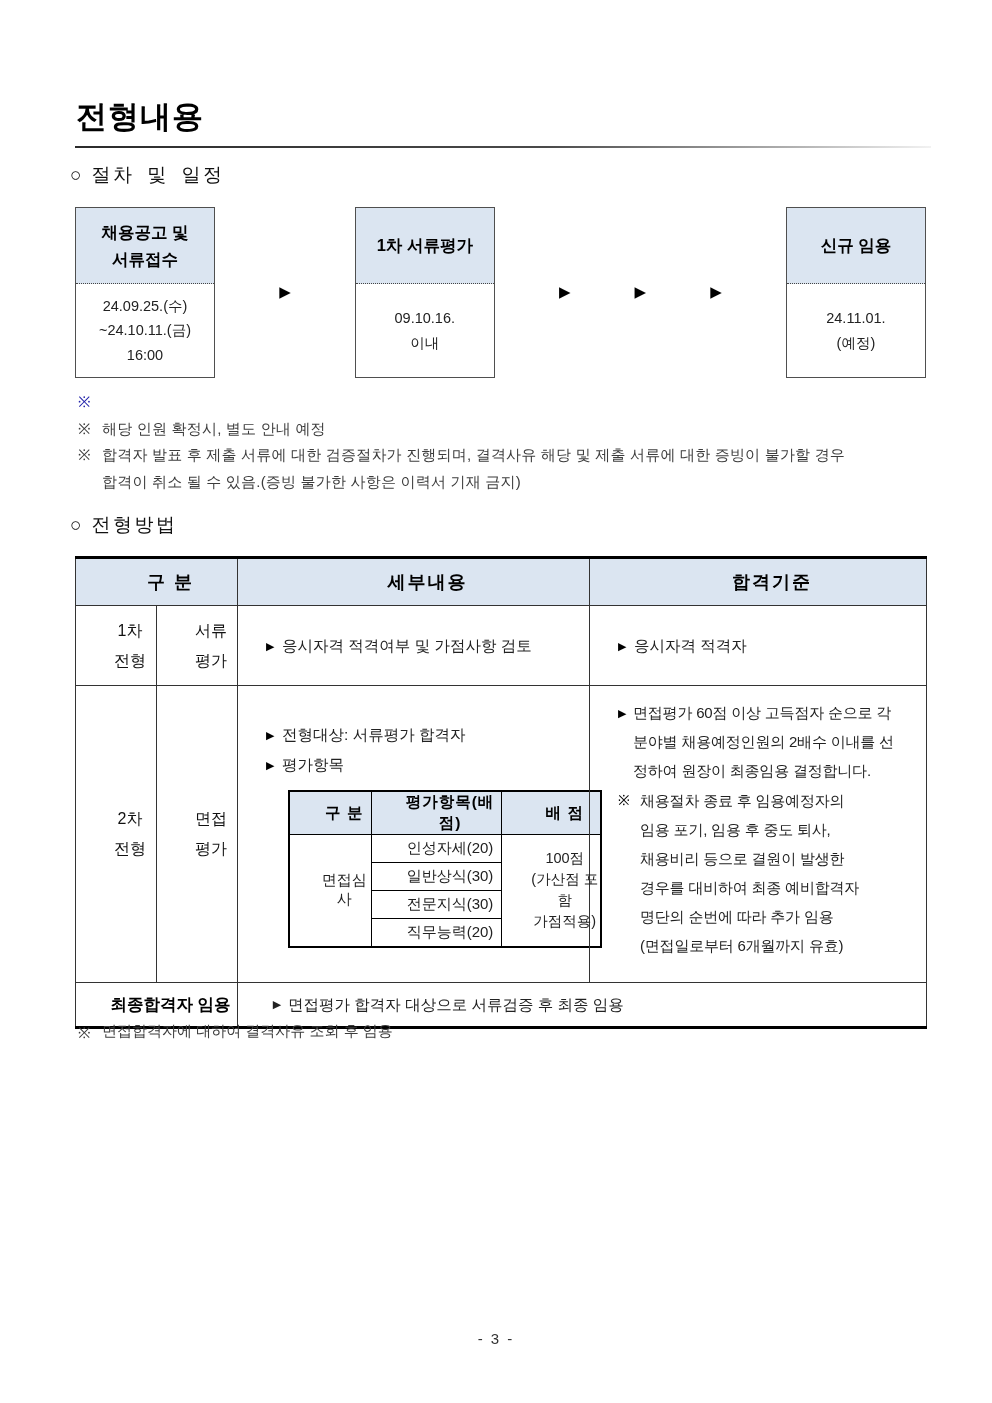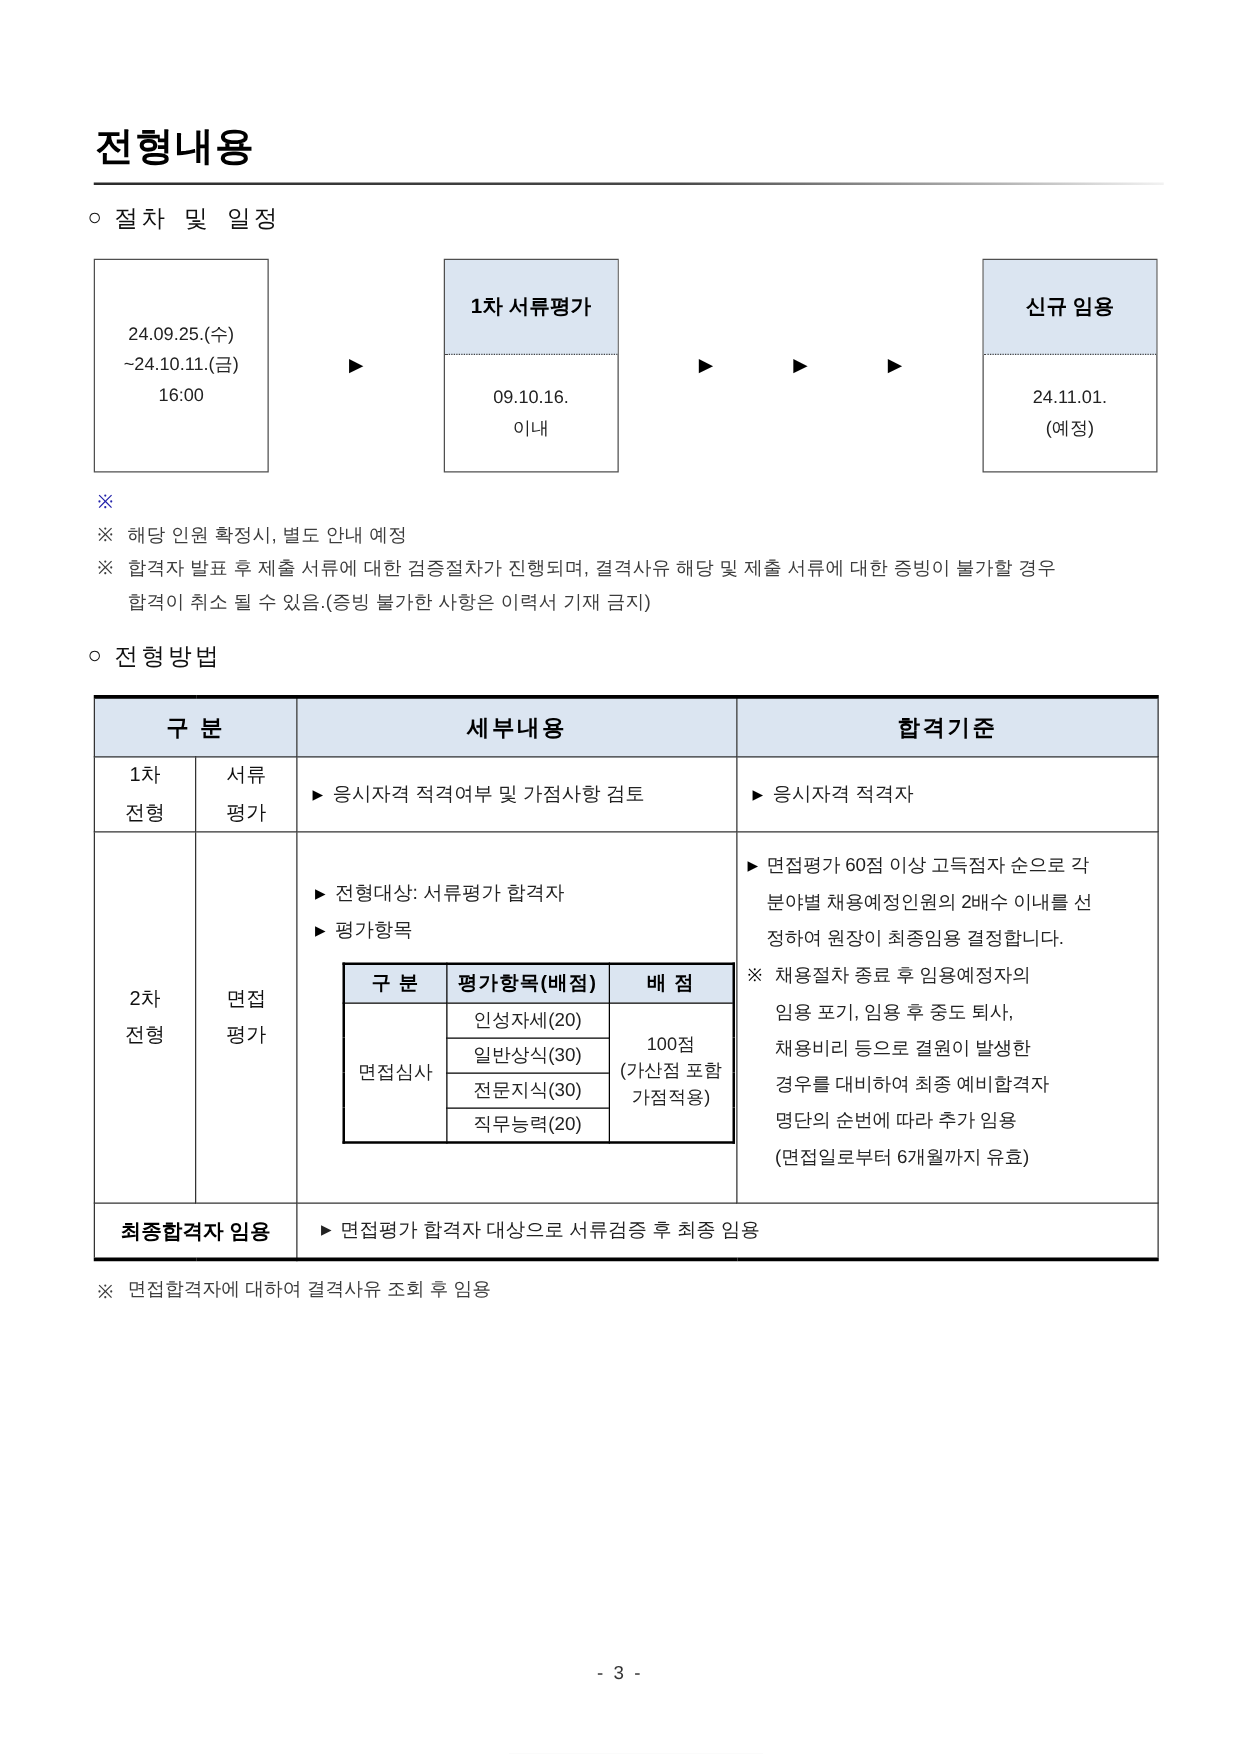--- a/index.html
+++ b/index.html
@@ -52,21 +52,21 @@
   .note-row .mark { width:24px; flex:none; }
   .note-row .txt  { white-space:pre-line; letter-spacing:0.2px; }
   .note-blue { color:#2222aa; }
   
   .method-table-wrap { position:absolute; left:75px; top:556px; width:851px; }
   table.method {
     width:851px; border-collapse:collapse; table-layout:fixed;
     border-top:3px solid #000; border-bottom:3px solid #000;
     font-size:15.5px; color:#222;
   }
-  table.method th, table.method td { border:1px solid #333; }
+  table.method th, table.method td { border:1px solid #333;padding-left:28px; }
   table.method th {
     background:#dbe5f1; height:48px; font-size:18px; font-weight:bold;
     letter-spacing:2px; color:#000;
   }
   td.stage-cell {
     text-align:center; white-space:pre-line; line-height:1.85; font-size:16px;
     color:#111;
   }
   td.detail-cell, td.criteria-cell { vertical-align:middle; padding:6px 8px 6px 12px; }
   .bullet-line { display:flex; line-height:30px; }
@@ -109,20 +109,22 @@
   <div class="doc-title">전형내용</div>
   <div class="title-rule"></div>
 
   <div class="section-heading" id="heading-schedule">
     <span class="circle">○</span>
     <span class="txt">절차 및 일정</span>
   </div>
 
   <div class="flow-row">
     <div class="flow-box">
+      <div class="flow-head">채용공고 및
+서류접수</div>
       <div class="flow-body">24.09.25.(수)
 ~24.10.11.(금)
 16:00</div>
     </div>
     <span class="flow-arrow">▶</span>
     <div class="flow-box">
       <div class="flow-head">1차 서류평가</div>
       <div class="flow-body">09.10.16.
 이내</div>
     </div>
@@ -163,21 +165,21 @@
           <col style="width:81px">
           <col style="width:352px">
           <col style="width:337px">
         </colgroup>
       <tbody>
           <tr>
         <th colspan="2">구  분</th>
         <th>세부내용</th>
         <th>합격기준</th>
       </tr>
-      <tr style="height:60px">
+      <tr style="height:80px">
         <td class="stage-cell">1차
 전형</td>
         <td class="stage-cell">서류
 평가</td>
         <td class="detail-cell">
           <div class="bullet-line">
             <span class="mark" style="font-size: 11px;">▶</span>
             <span class="txt">응시자격 적격여부 및 가점사항 검토</span>
           </div>
         </td>

